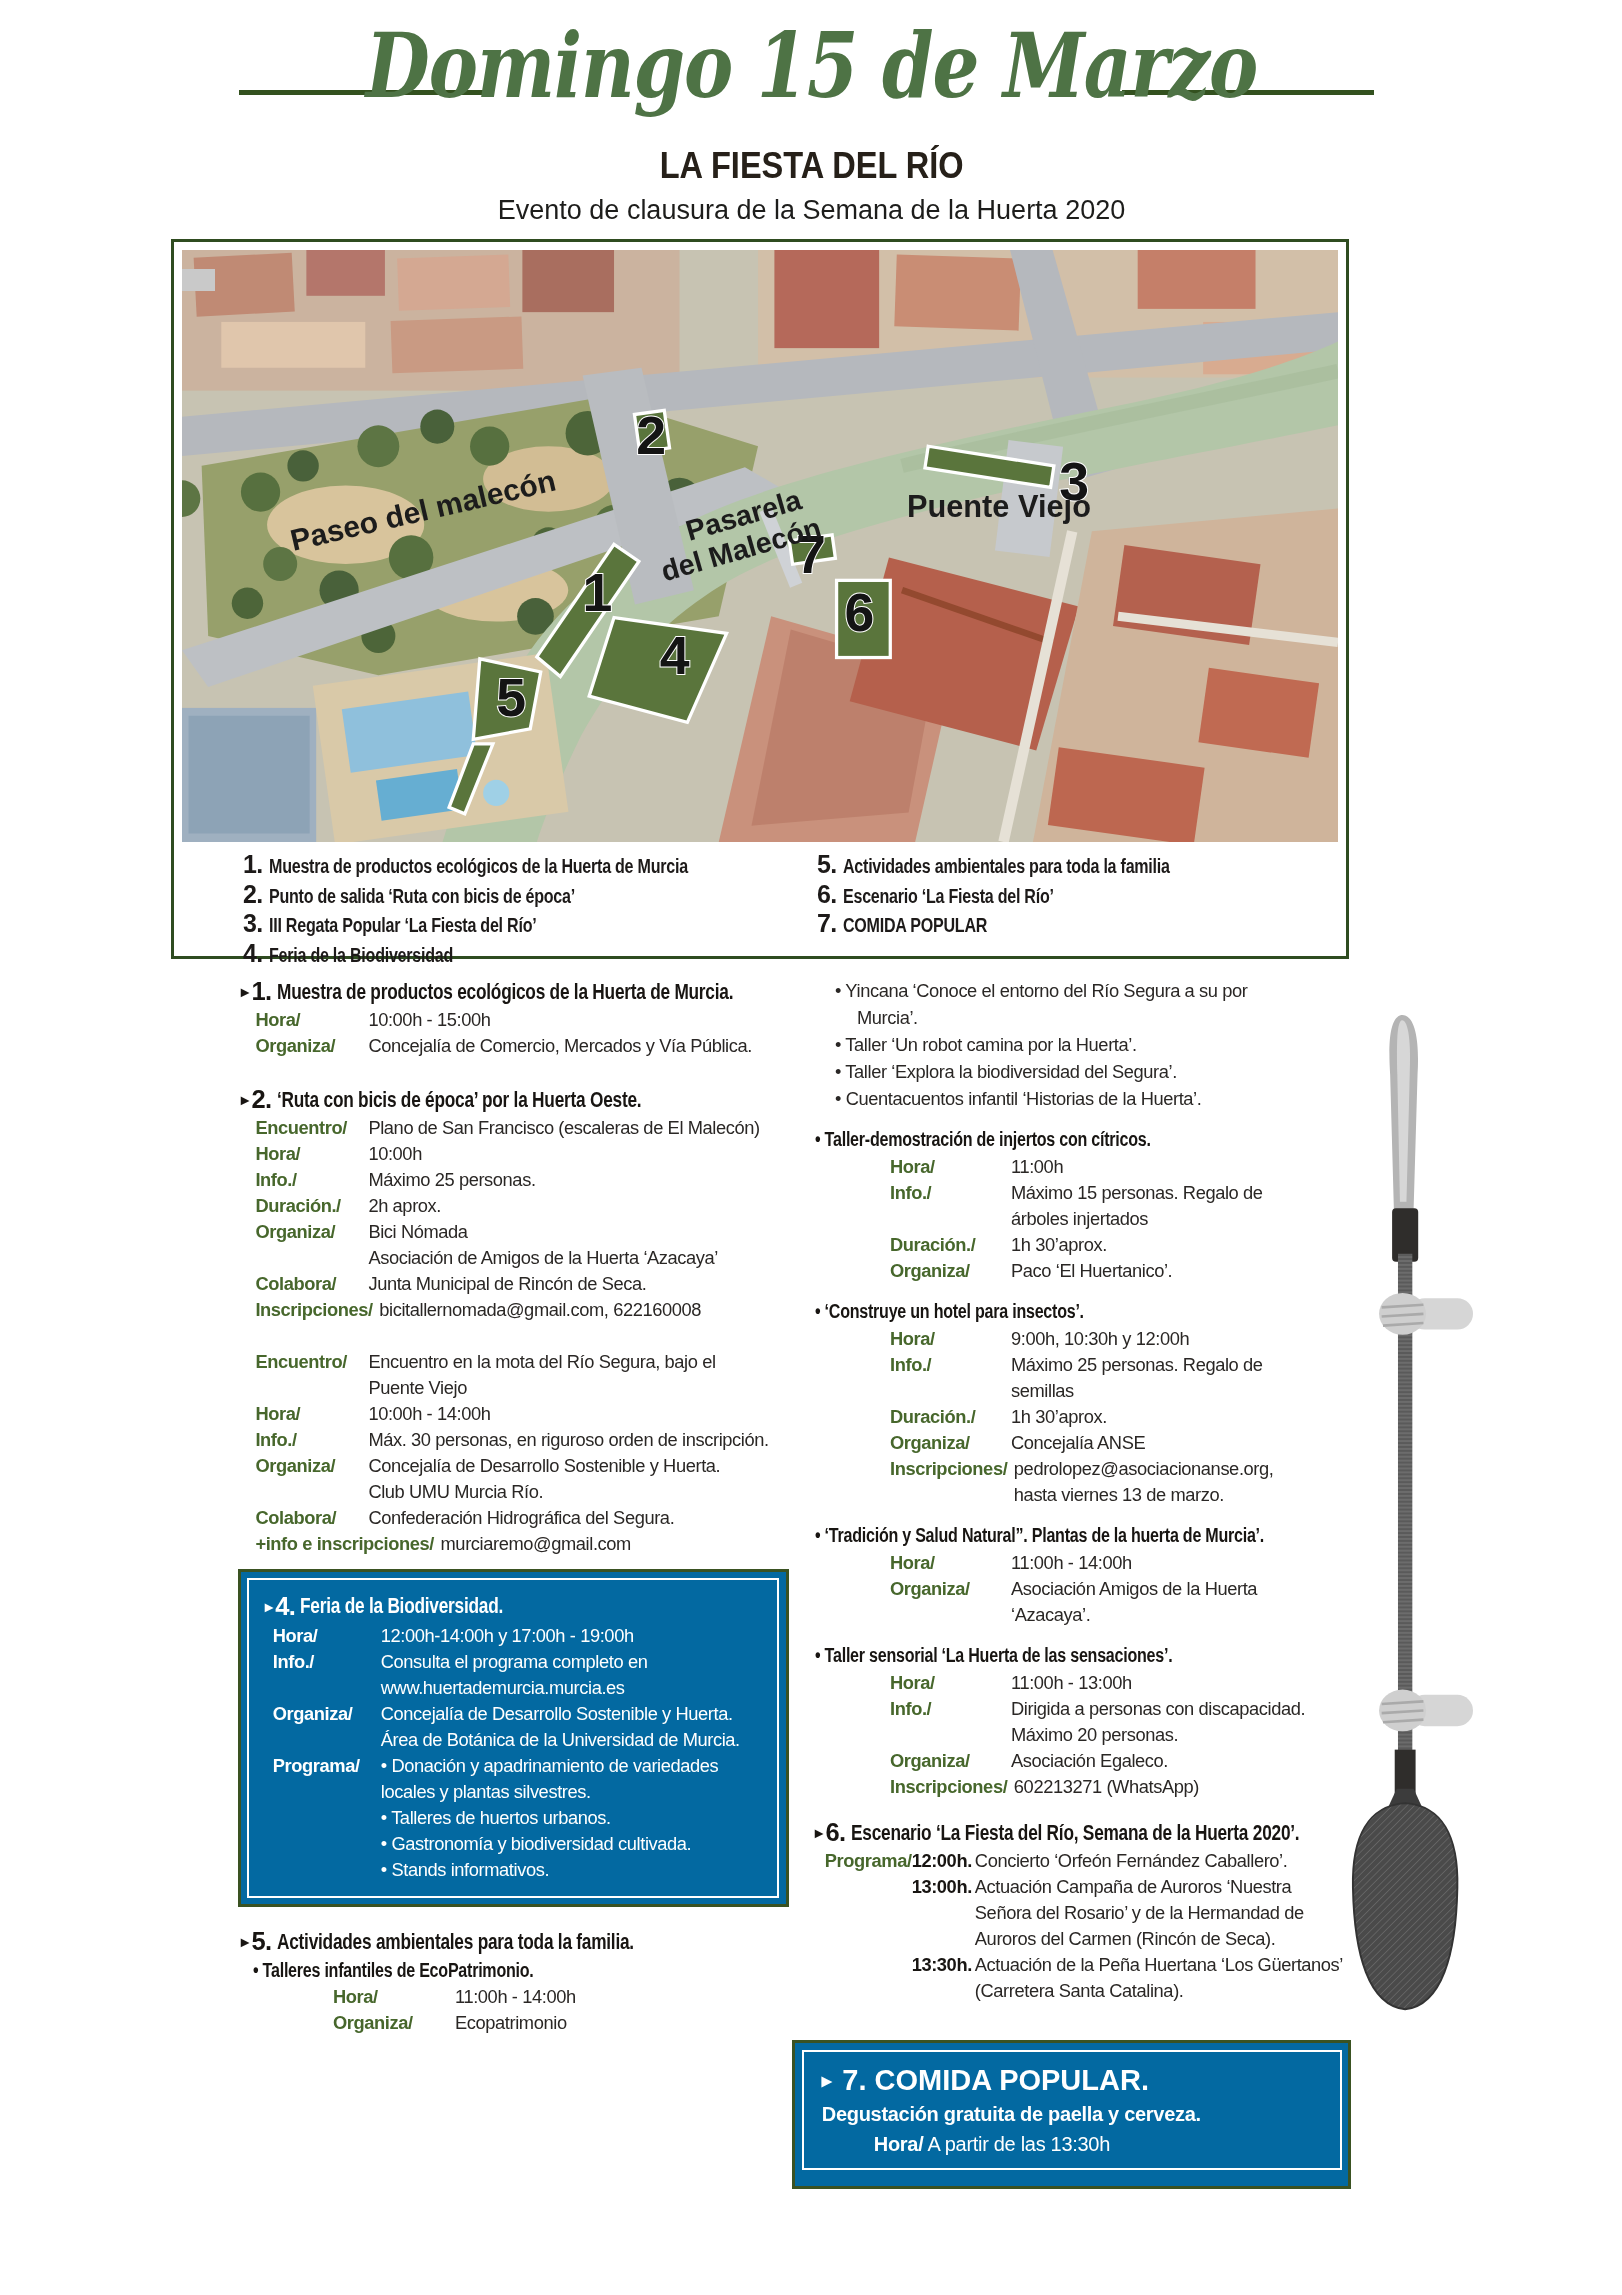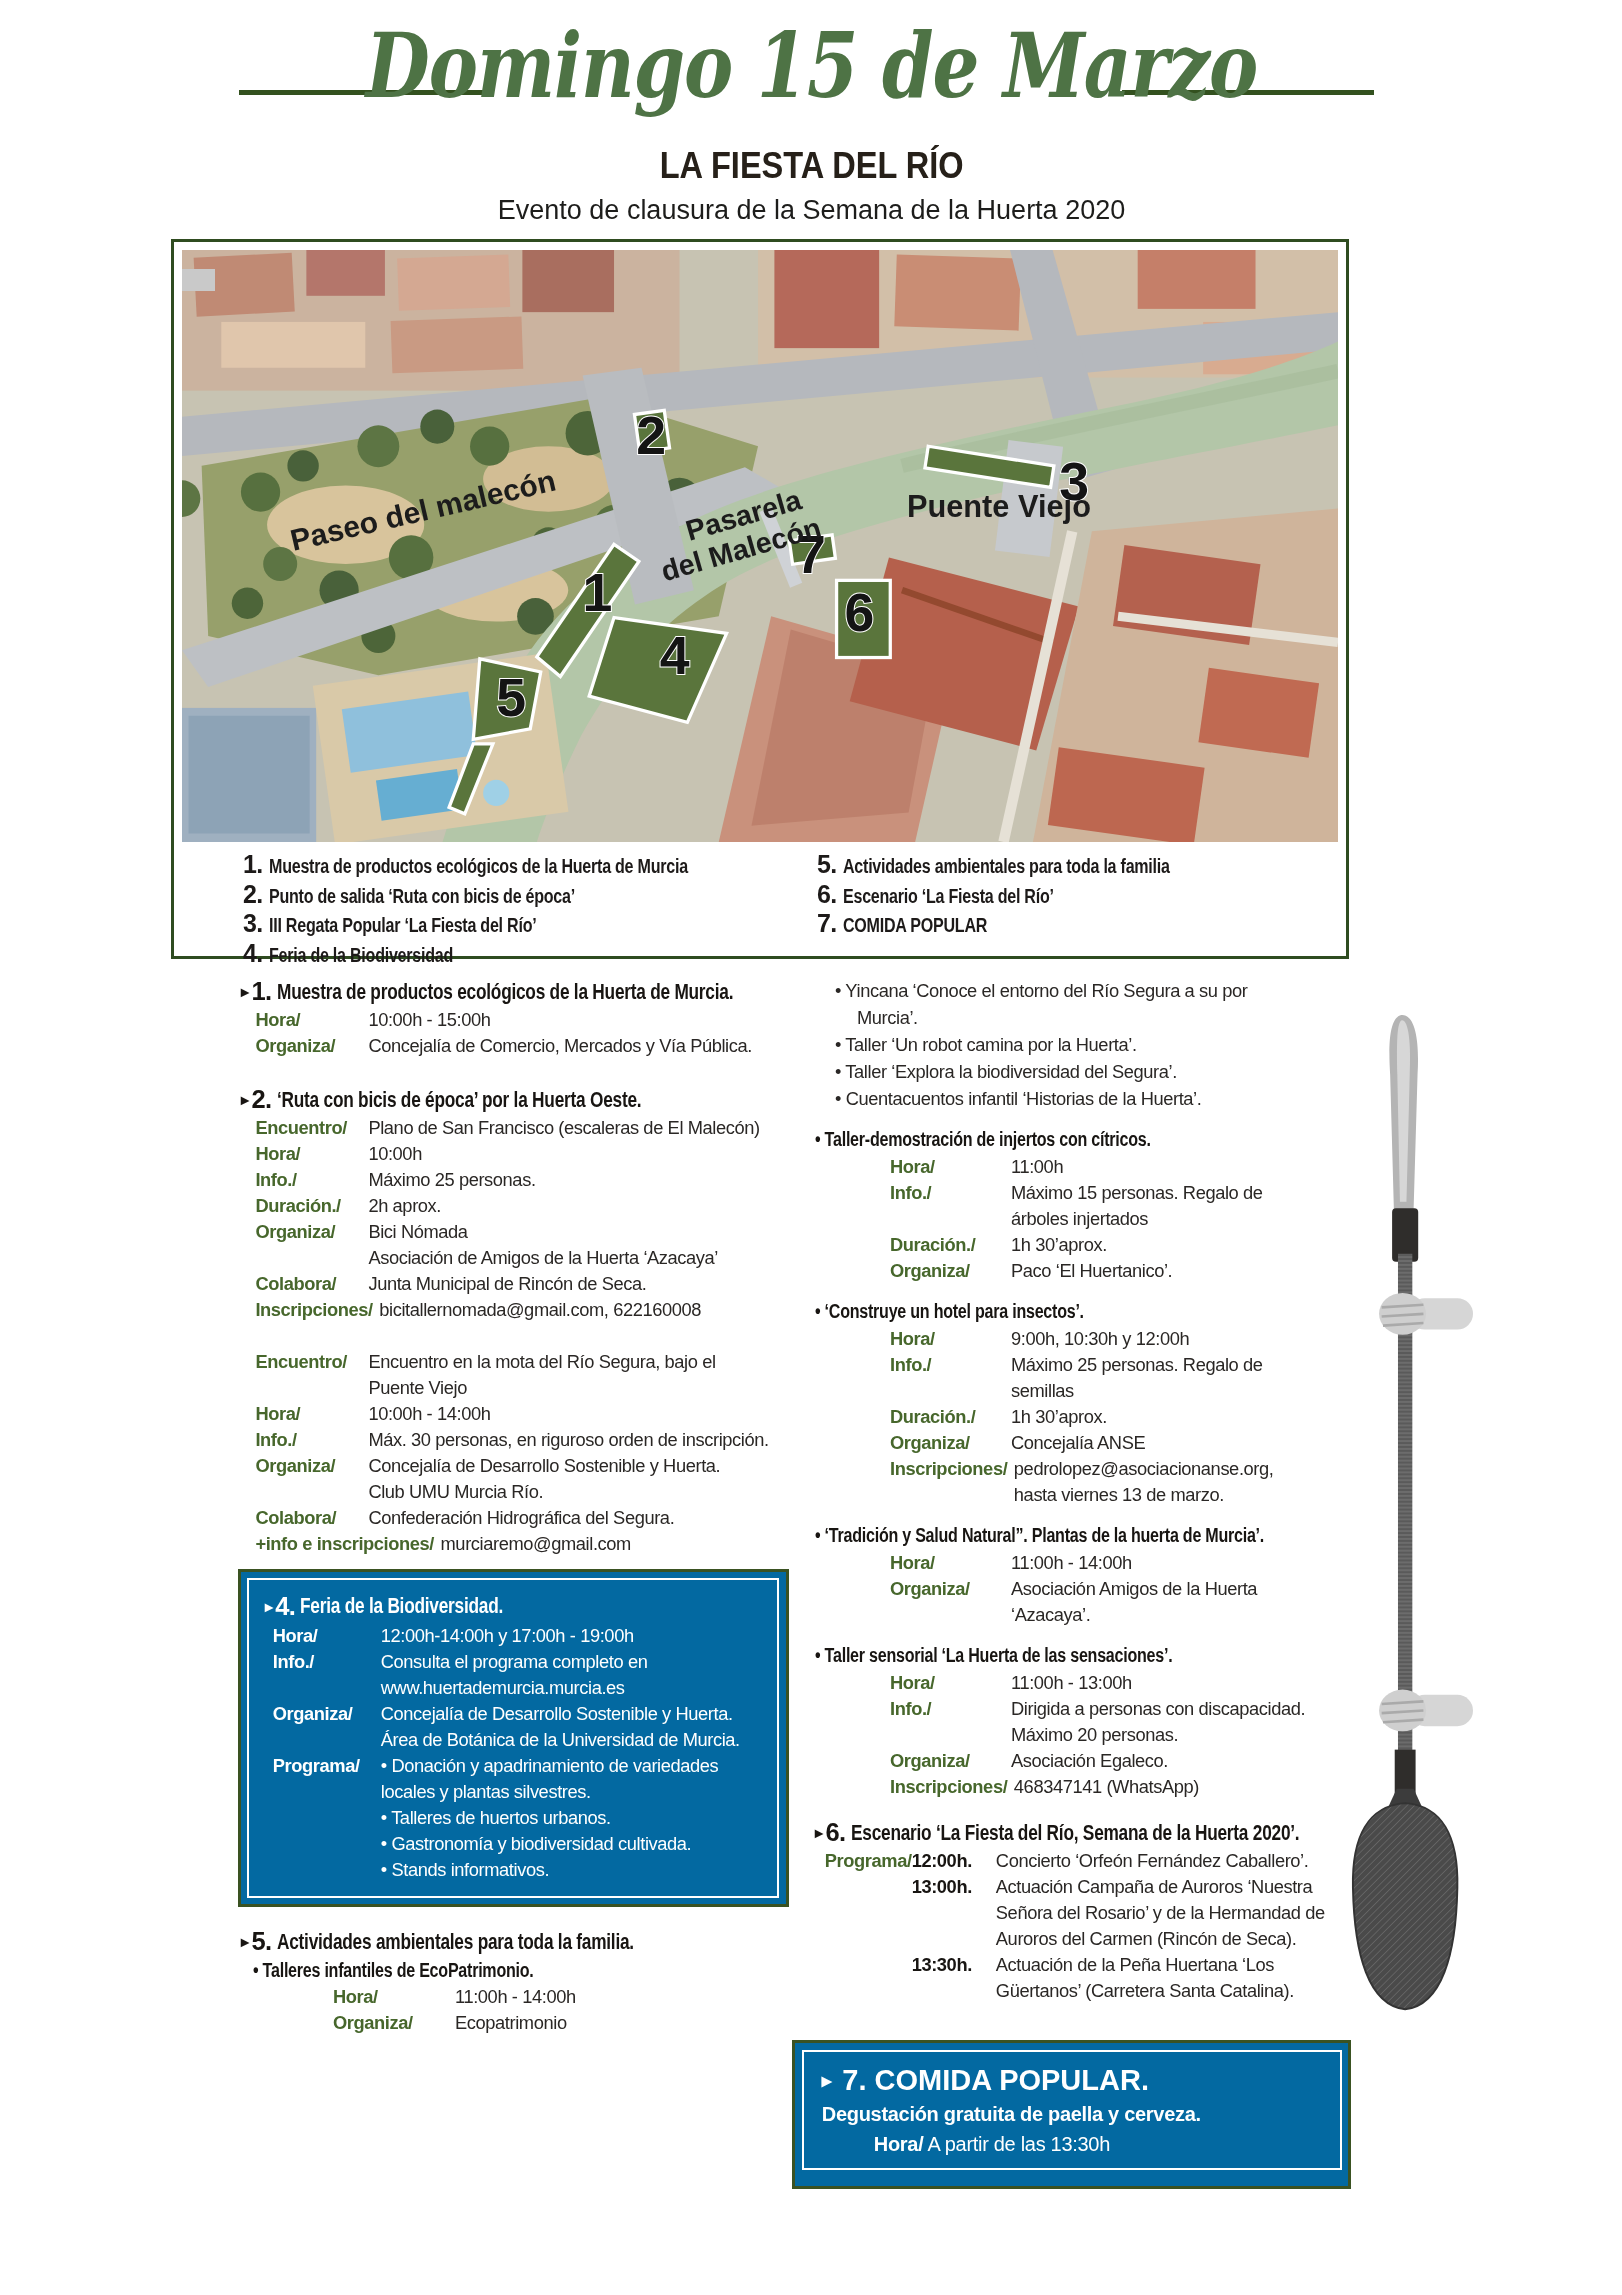--- a/index.html
+++ b/index.html
@@ -55,21 +55,21 @@
 
   .colR .row { margin-left:75px; }
   .colR .lbl { min-width:121px; }
   .ev { margin-bottom:14.4px; }
 
   
   .prog { display:flex; margin-left:9.8px; font-size:18.3px; line-height:26px; letter-spacing:-0.4px; }
   .prog-lbl { flex:0 0 auto; font-weight:bold; color:#47672c; }
   .prog-items { flex:1; }
   .prog-item { display:flex; }
-  .prog-time { flex:0 0 auto; font-weight:bold; color:#181512; margin-right:24px; }
+  .prog-time { flex:0 0 auto; font-weight:bold; color:#181512; margin-right:3px; }
   .prog-text { flex:1; color:#2a2725; }
 
   
   .greenbox { background:#0369a1; border:3.3px solid #3a5222; color:#ffffff; }
   .greenbox .inner { border:2.6px solid #ffffff; margin:6.5px; padding:10.5px 15.7px 13px 15.7px; }
   .gb-head { font-weight:bold; font-size:21.6px; line-height:30px; color:#ffffff; white-space:nowrap; }
   .gb-head .sec-ttl { color:#ffffff; }
   .greenbox .row { margin-left:7.9px; }
   .greenbox .lbl { color:#ffffff; min-width:108px; }
   .greenbox .val { color:#ffffff; }
@@ -413,21 +413,21 @@
         <span class="lbl">Info./</span>
         <span class="val">Dirigida a personas con discapacidad.
 Máximo 20 personas.</span>
       </div>
     <div class="row">
         <span class="lbl">Organiza/</span>
         <span class="val">Asociación Egaleco.</span>
       </div>
     <div class="row">
         <span class="lbl">Inscripciones/</span>
-        <span class="val">468347141 (WhatsApp)</span>
+        <span class="val">602213271 (WhatsApp)</span>
       </div>
   </div>
 
   <div class="sec">
     <div class="sec-head"><span class="tri">▸</span><span class="sec-num">6.</span><span class="sec-ttl">Escenario ‘La Fiesta del Río, Semana de la Huerta 2020’.</span></div>
     <div class="prog">
       <span class="prog-lbl">Programa/</span>
       <div class="prog-items">
         <div class="prog-item">
             <span class="prog-time">12:00h.</span>

